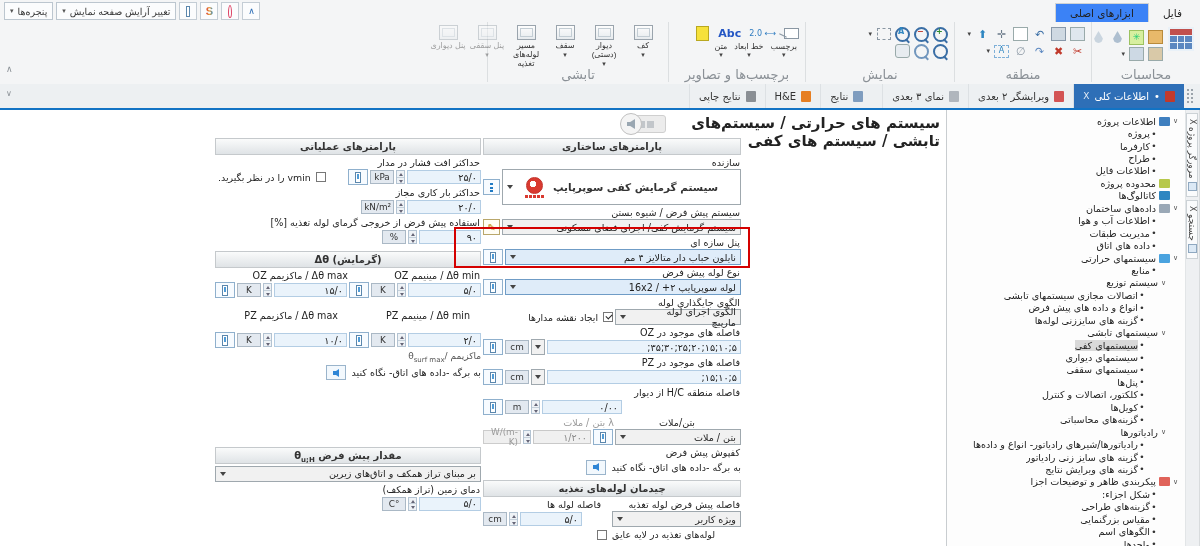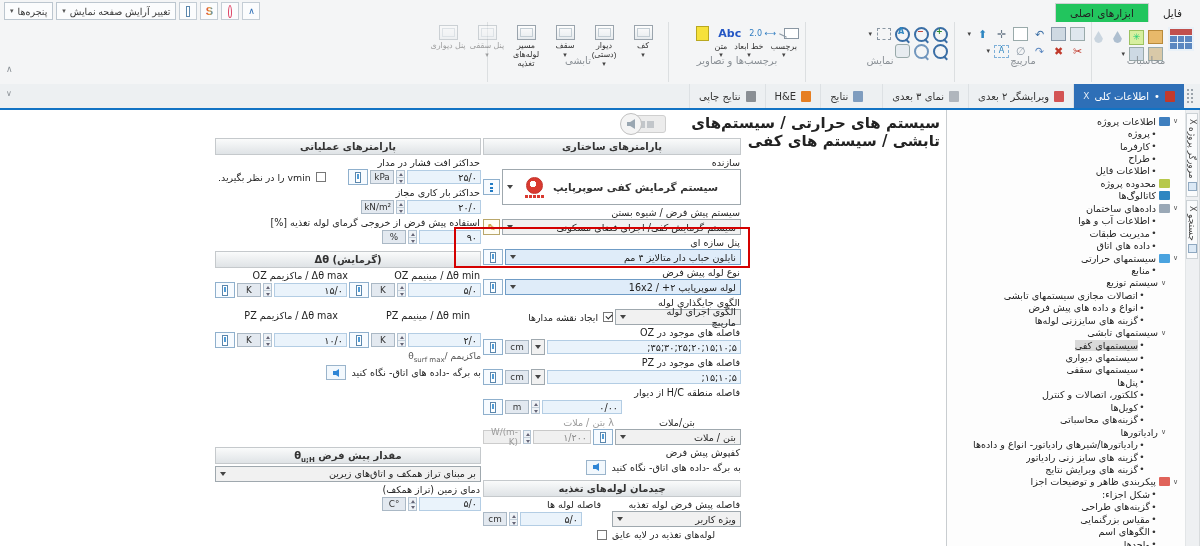--- a/index.html
+++ b/index.html
@@ -6,28 +6,28 @@
   body{
     width:1200px;height:546px;position:relative;overflow:hidden;
     font-family:"DejaVu Sans","Liberation Sans",sans-serif;
     direction:rtl;background:#fff;font-size:10px;color:#222;
     -webkit-font-smoothing:antialiased;
   }
   
   #ribbon{position:absolute;top:0;left:0;right:0;height:84px;background:#f4f5f6;border-bottom:1px solid #d5d8da;}
   #ribbon-tabs{position:absolute;top:0;left:0;right:0;height:22px;display:flex;align-items:flex-end;padding:0 4px;}
   .rtab{padding:3px 14px;font-size:10.5px;color:#222;cursor:default;}
-  .rtab.active{background:#22c55e;border:1px solid #cfd2d4;border-bottom:none;}
+  .rtab.active{background:#3b82f6;border:1px solid #cfd2d4;border-bottom:none;}
   #qat{position:absolute;top:2px;left:4px;display:flex;flex-direction:row-reverse;gap:3px;align-items:center;}
   .qbtn{height:18px;border:1px solid #bcc6cf;background:#fbfcfd;display:flex;align-items:center;gap:4px;padding:0 5px;font-size:9.5px;color:#333;}
   .qbtn .dd{font-size:7px;color:#555;}
   .qico{width:18px;height:18px;border:1px solid #c4cdd5;background:#fbfcfd;display:flex;align-items:center;justify-content:center;}
   #ribbon-body{position:absolute;top:22px;left:0;right:0;height:60px;display:flex;align-items:stretch;}
   .rgroup{position:relative;border-left:1px solid #dcdfe1;padding:2px 6px 12px 6px;display:flex;align-items:flex-start;}
-  .rgroup .glabel{position:absolute;bottom:16px;left:0;right:0;text-align:center;font-size:10px;color:#8a9096;}
+  .rgroup .glabel{position:absolute;bottom:0;left:0;right:0;text-align:center;font-size:13px;color:#8a9096;}
   .icongrid{display:flex;flex-direction:column;gap:3px;padding-top:3px;}
   .icorow{display:flex;gap:4px;align-items:center;}
   .sic{width:15px;height:14px;display:flex;align-items:center;justify-content:center;font-size:11px;line-height:1;}
   .bigbtn{width:38px;display:flex;flex-direction:column;align-items:center;gap:1px;padding:1px 0;}
   .bigbtn .blabel{font-size:8px;color:#333;text-align:center;line-height:1.15;white-space:pre-line;}
   .panel-ic{width:17px;height:13px;border:1px solid #9aa4ad;background:linear-gradient(#fdfdfd,#e7ebee);position:relative;}
   .panel-ic:after{content:"";position:absolute;inset:2px;border:1px solid #c3cdd4;}
   .dim{opacity:.45;}
   .dd9{font-size:7px;color:#444;}
   
@@ -226,21 +226,21 @@
         </div>
         <div class="icorow">
           <span class="sic" style="color:#c0392b;">✂</span>
           <span class="sic" style="color:#c0392b;font-weight:700;">✖</span>
           <span class="sic" style="color:#5b87c0;">↷</span>
           <span class="sic" style="color:#8a97a3;">∅</span>
           <span class="sic" style="color:#2e86c1;border:1px dashed #7fb0d8;width:13px;height:11px;font-size:8px;">A</span>
           <span class="dd9">▾</span>
         </div>
       </div>
-      <div class="glabel">مارپیچ</div>
+      <div class="glabel">منطقه</div>
     </div>
 
     <div class="rgroup" style="width:136px;">
       <div class="icongrid">
         <div class="icorow">
           <span class="sic">
               <span class="mag">
                 <b style="color:#2e8b2e;">+</b>
               </span>
             </span>

